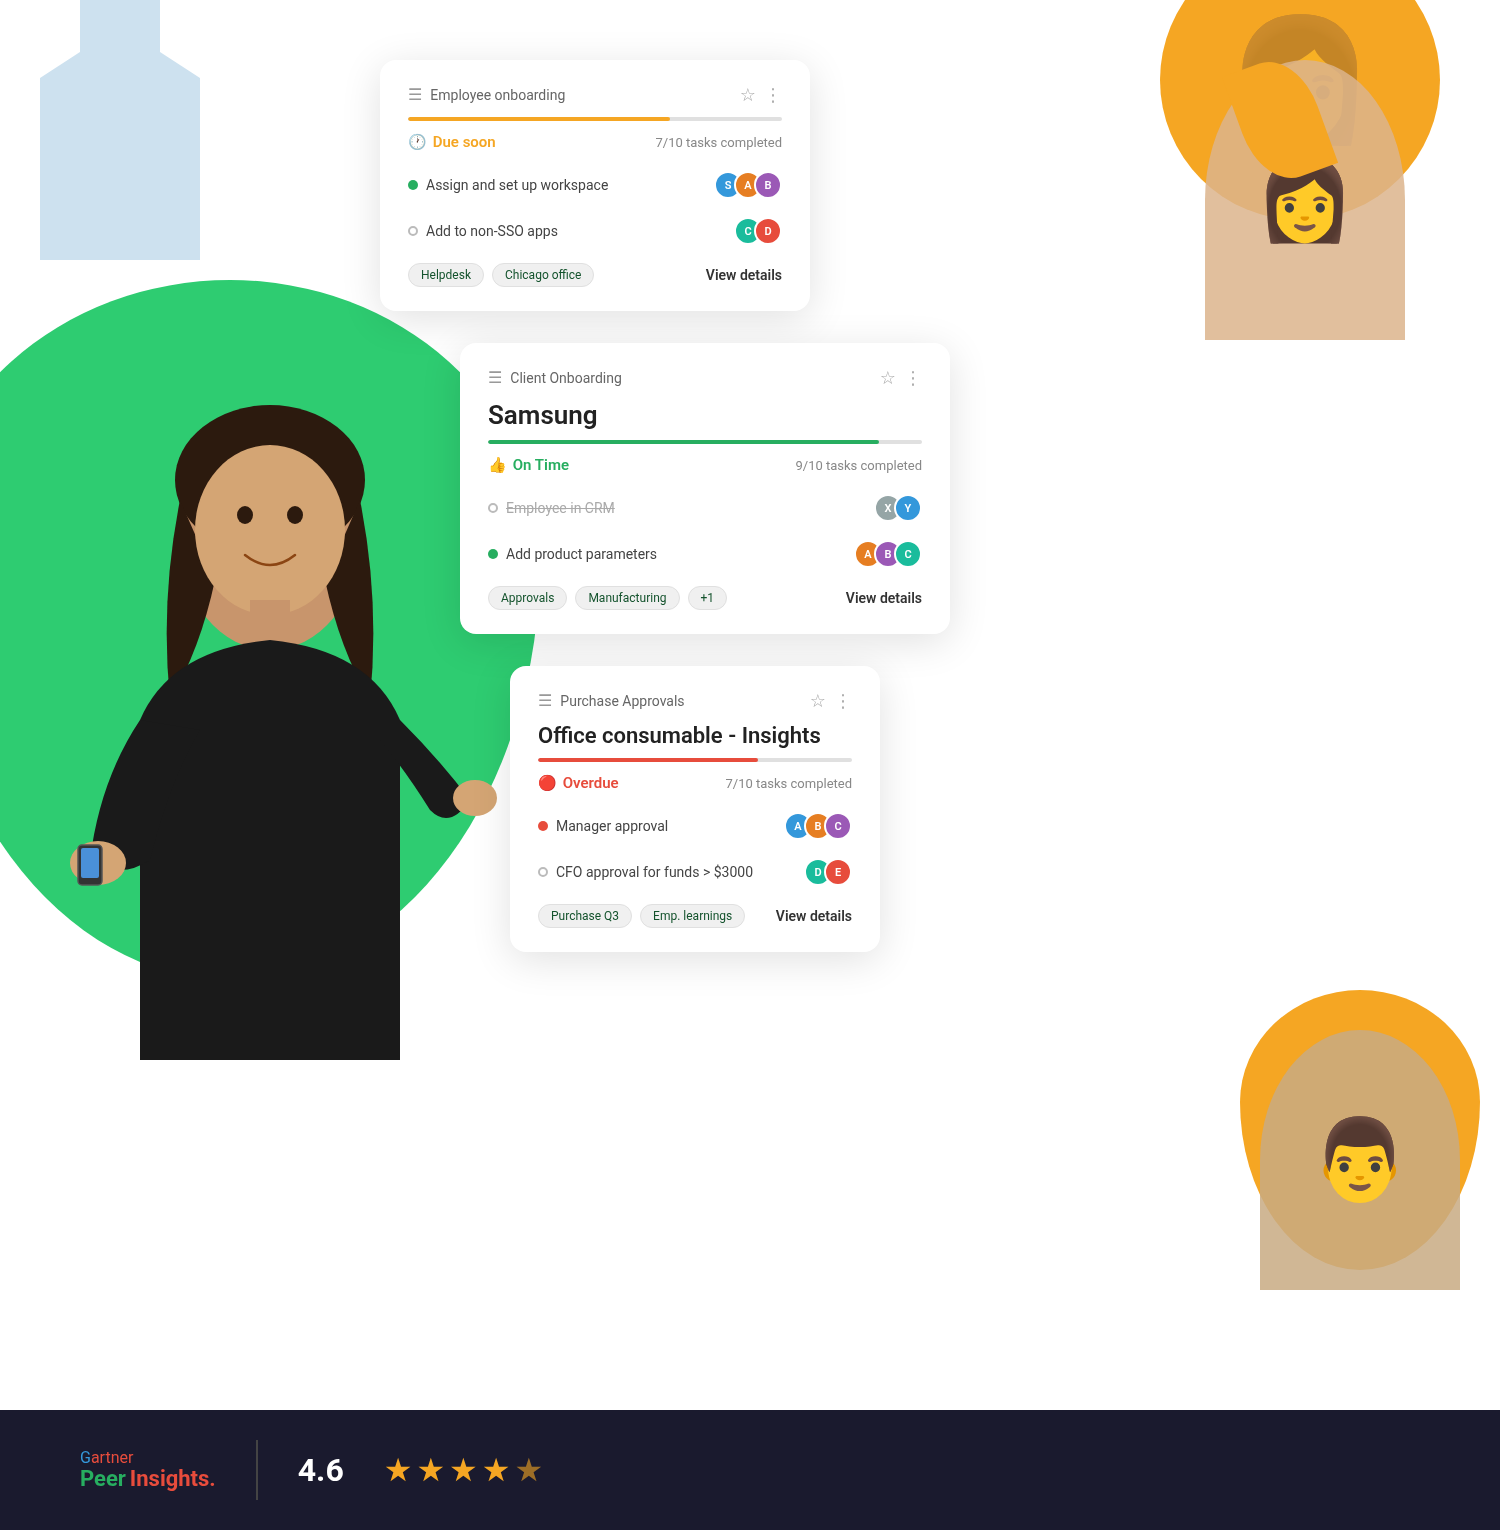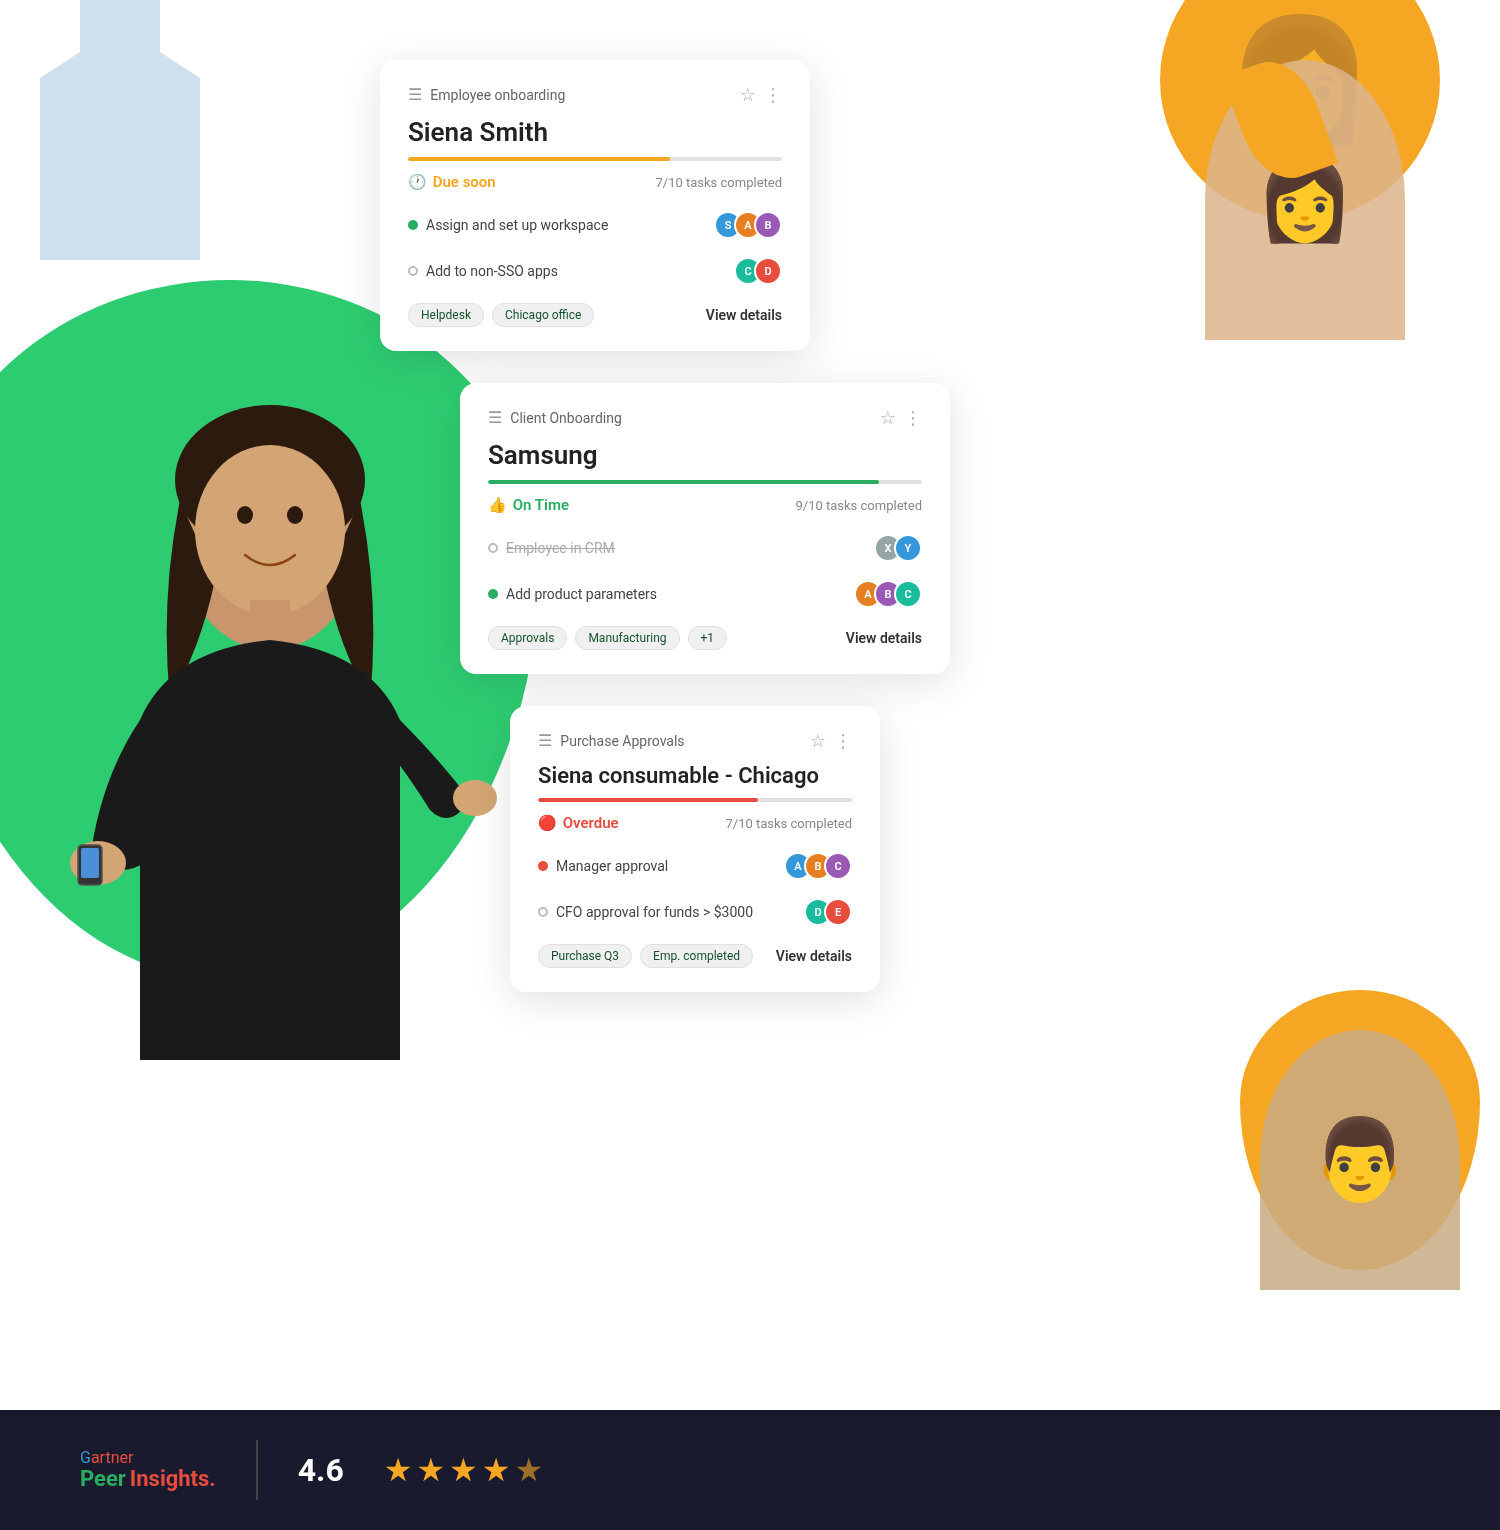--- a/index.html
+++ b/index.html
@@ -427,21 +427,20 @@
       <div class="card-header-left">
         <span class="card-header-icon">☰</span>
         <span class="card-header-title">Employee onboarding</span>
       </div>
       <div class="card-header-actions">
         <span class="star-icon">☆</span>
         <span class="dots-icon">⋮</span>
       </div>
     </div>
 
-    <div class="card-name">Siena Smith</div>
 
     <div class="progress-bar-container">
       <div class="progress-bar-fill progress-orange" style="width:70%"></div>
     </div>
 
     <div class="status-row">
       <div class="status-badge status-orange">
         <span>🕐</span>
         <span>Due soon</span>
       </div>
@@ -544,21 +543,21 @@
       <div class="card-header-left">
         <span class="card-header-icon">☰</span>
         <span class="card-header-title">Purchase Approvals</span>
       </div>
       <div class="card-header-actions">
         <span class="star-icon">☆</span>
         <span class="dots-icon">⋮</span>
       </div>
     </div>
 
-    <div class="card-name card-name-sm">Siena consumable - Chicago</div>
+    <div class="card-name card-name-sm">Office consumable - Insights</div>
 
     <div class="progress-bar-container">
       <div class="progress-bar-fill progress-red" style="width:70%"></div>
     </div>
 
     <div class="status-row">
       <div class="status-badge status-red">
         <span>🔴</span>
         <span>Overdue</span>
       </div>
@@ -584,21 +583,21 @@
       </div>
       <div class="avatar-group">
         <div class="avatar av4">D</div>
         <div class="avatar av5">E</div>
       </div>
     </div>
 
     <div class="card-footer">
       <div class="tags">
         <span class="tag">Purchase Q3</span>
-        <span class="tag">Emp. completed</span>
+        <span class="tag">Emp. learnings</span>
       </div>
       <a class="view-details">View details</a>
     </div>
   </div>
 
 </div>
 
 <div class="rating-bar">
   <div class="gartner-logo">
     <div>

